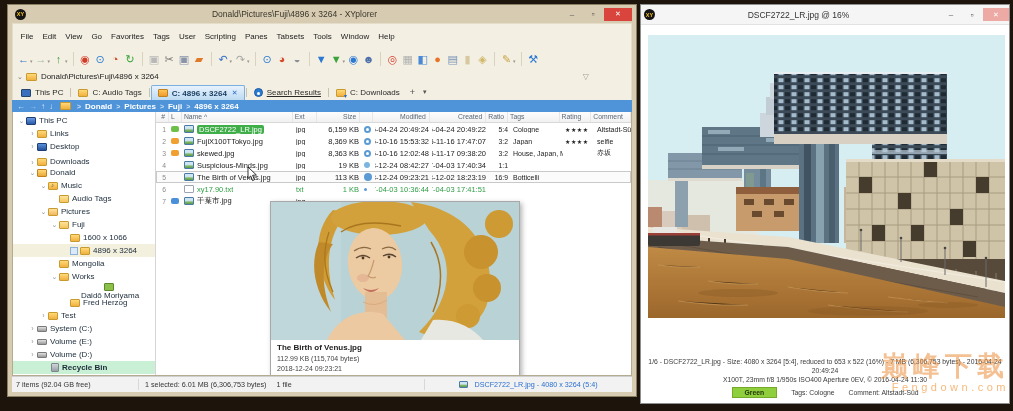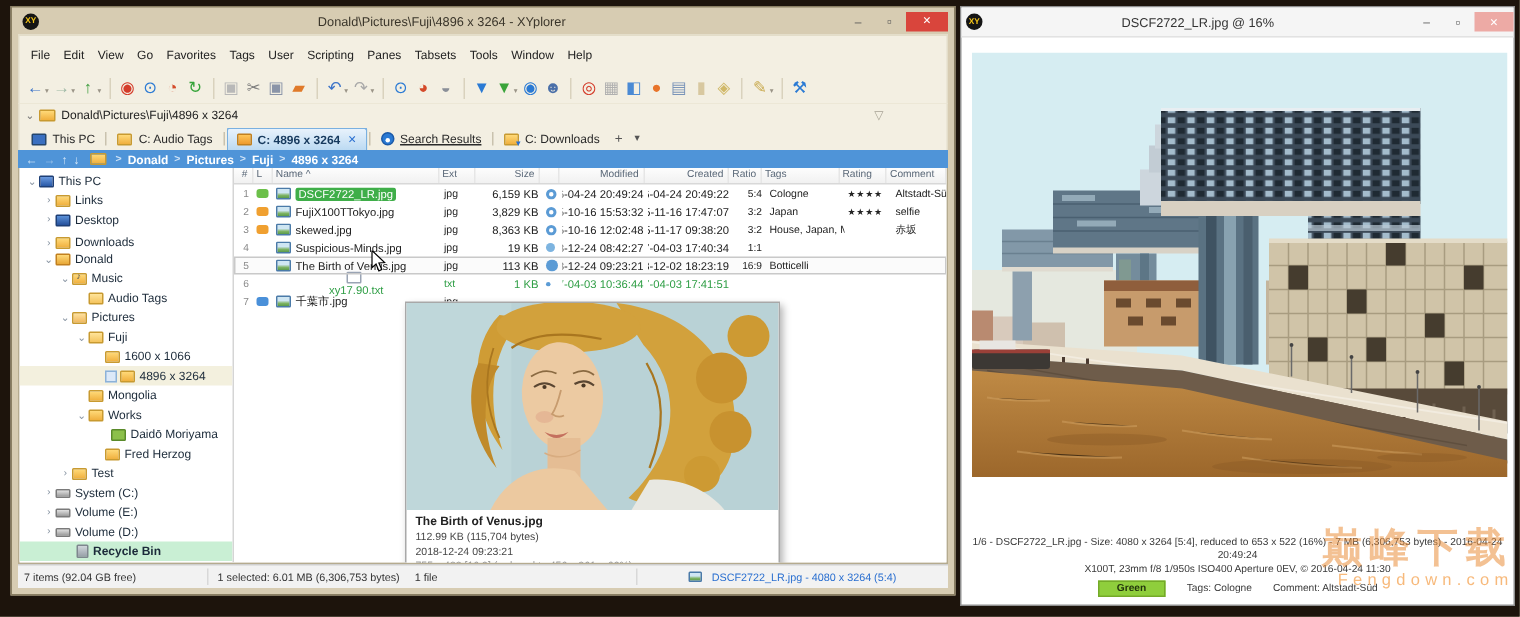--- a/index.html
+++ b/index.html
@@ -326,21 +326,21 @@
         <div class="trow" style="padding-left: 37px;">
           <span class="texp"></span>
           <span class="ti folder"></span>
           <span class="tlab">Mongolia</span>
         </div>
         <div class="trow" style="padding-left: 37px;">
           <span class="texp">⌄</span>
           <span class="ti folder"></span>
           <span class="tlab">Works</span>
         </div>
-        <div class="trow" style="padding-left: 52px;">
+        <div class="trow" style="padding-left: 52px; flex-direction: column;">
           <span class="texp"></span>
           <span class="ti folder-green"></span>
           <span class="tlab">Daidō Moriyama</span>
         </div>
         <div class="trow" style="padding-left: 48px;">
           <span class="texp"></span>
           <span class="ti folder"></span>
           <span class="tlab">Fred Herzog</span>
         </div>
         <div class="trow" style="padding-left: 26px;">
@@ -414,21 +414,21 @@
           <div class="frow">
             <div class="fc ra c-num" style="width: 13px;">2</div>
             <div class="fc c-label" style="width: 13px;">
               <span class="chip orange"></span>
             </div>
             <div class="fc c-name" style="width: 112px;">
               <span class="fi image"></span>
               <span class="fname">FujiX100TTokyo.jpg</span>
             </div>
             <div class="fc c-ext" style="width: 24px;">jpg</div>
-            <div class="fc ra c-size" style="width: 44px;">3,829 KB</div>
+            <div class="fc ra c-size" style="width: 44px;">8,369 KB</div>
             <div class="fc c-dot" style="width: 13px;">
               <span class="dot ring"></span>
             </div>
             <div class="fc ra c-modified" style="width: 57px;">2015-10-16 15:53:32</div>
             <div class="fc ra c-created" style="width: 57px;">2015-11-16 17:47:07</div>
             <div class="fc ra c-ratio" style="width: 22px;">3:2</div>
             <div class="fc c-tags" style="width: 52px;">Japan</div>
             <div class="fc c-rating" style="width: 32px;">★★★★</div>
             <div class="fc c-comment" style="width: 40px;">selfie</div>
           </div>
@@ -487,21 +487,21 @@
             <div class="fc ra c-modified" style="width: 57px;">2018-12-24 09:23:21</div>
             <div class="fc ra c-created" style="width: 57px;">2018-12-02 18:23:19</div>
             <div class="fc ra c-ratio" style="width: 22px;">16:9</div>
             <div class="fc c-tags" style="width: 52px;">Botticelli</div>
             <div class="fc c-rating" style="width: 32px;"></div>
             <div class="fc c-comment" style="width: 40px;"></div>
           </div>
           <div class="frow grn">
             <div class="fc ra c-num" style="width: 13px;">6</div>
             <div class="fc c-label" style="width: 13px;"></div>
-            <div class="fc c-name" style="width: 112px; flex-direction: column;">
+            <div class="fc c-name" style="width: 112px;">
               <span class="fi text"></span>
               <span class="fname">xy17.90.txt</span>
             </div>
             <div class="fc c-ext" style="width: 24px;">txt</div>
             <div class="fc ra c-size" style="width: 44px;">1 KB</div>
             <div class="fc c-dot" style="width: 13px;">
               <span class="dot tiny"></span>
             </div>
             <div class="fc ra c-modified" style="width: 57px;">2017-04-03 10:36:44</div>
             <div class="fc ra c-created" style="width: 57px;">2017-04-03 17:41:51</div>

